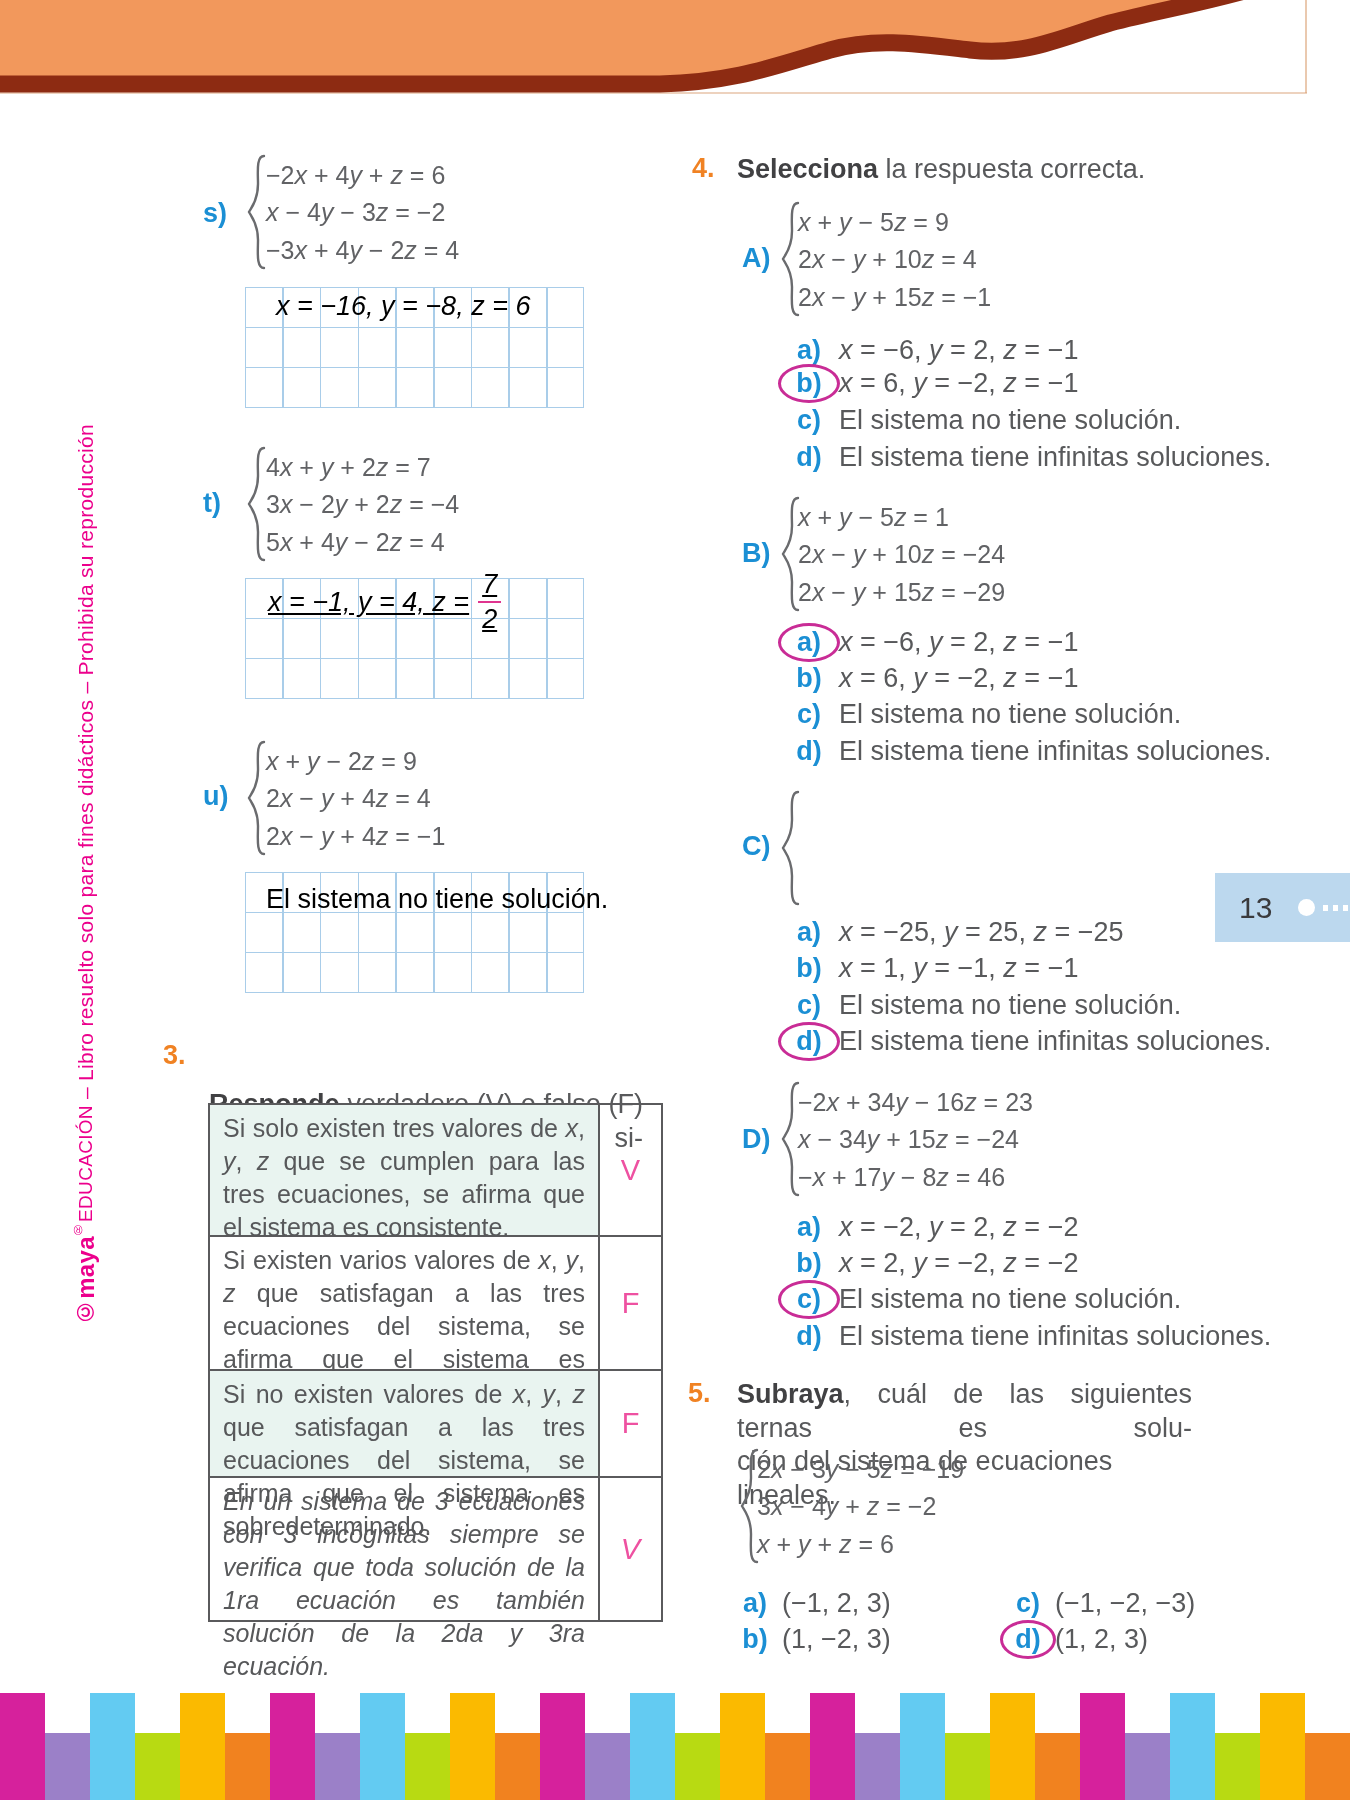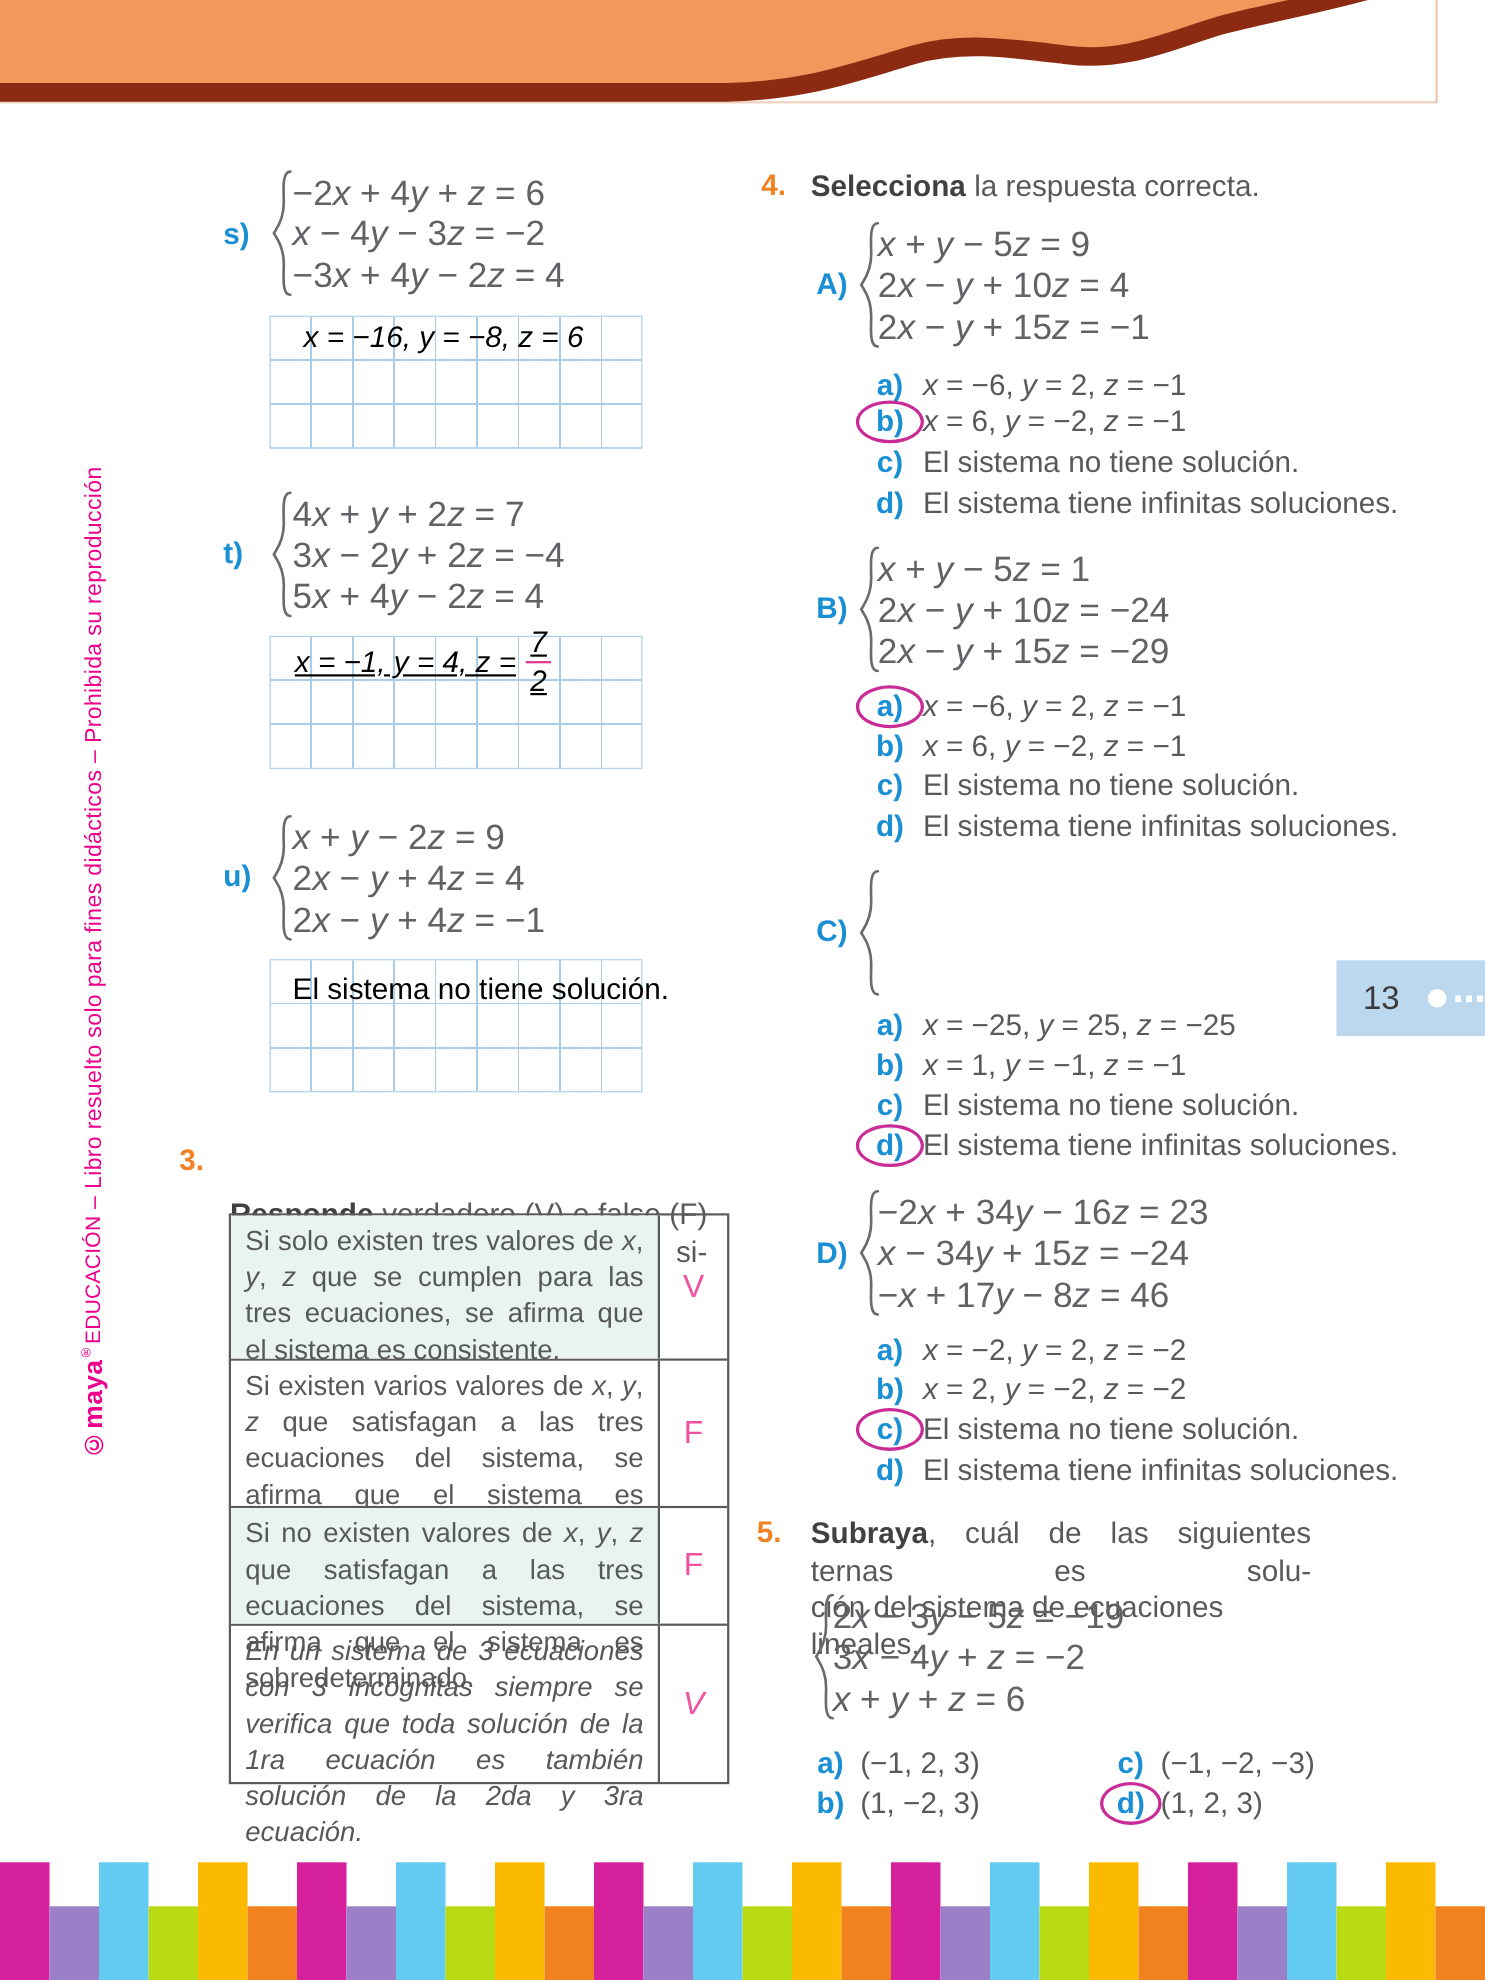--- a/index.html
+++ b/index.html
@@ -16,21 +16,21 @@
   .watermark{position:absolute;left:56px;top:380px;width:58px;height:990px;
              display:flex;align-items:center;justify-content:center;}
   .watermark-text{writing-mode:vertical-rl;transform:rotate(180deg);white-space:nowrap;
                   font-size:21px;color:#EC008C;letter-spacing:.3px;}
   .watermark-text b{font-size:24px;font-weight:bold;}
   .watermark-text .wm-reg{font-size:12px;vertical-align:super;}
   .watermark-text .wm-edu{font-size:19px;}
 
   
   .sys-label{position:absolute;font-size:27px;font-weight:bold;color:#1B8FD4;}
-  .eq-block{position:absolute;font-size:32px;color:#616265;line-height:37.4px;white-space:nowrap;}
+  .eq-block{position:absolute;font-size:25px;color:#616265;line-height:37.4px;white-space:nowrap;}
   .brace{position:absolute;}
 
   
   .grid-box{position:absolute;left:245px;width:339px;height:121px;border:1.5px solid #A9CDE9;box-sizing:border-box;
     background-image:
       repeating-linear-gradient(to right,transparent 0,transparent 36.2px,#A9CDE9 36.2px,#A9CDE9 37.7px),
       repeating-linear-gradient(to bottom,transparent 0,transparent 38.6px,#A9CDE9 38.6px,#A9CDE9 40.1px);}
   .grid-answer{position:absolute;font-size:27px;color:#000000;white-space:nowrap;}
   .ans-italic{font-style:italic;}
   .ans-flex{display:flex;align-items:center;height:62px;}

